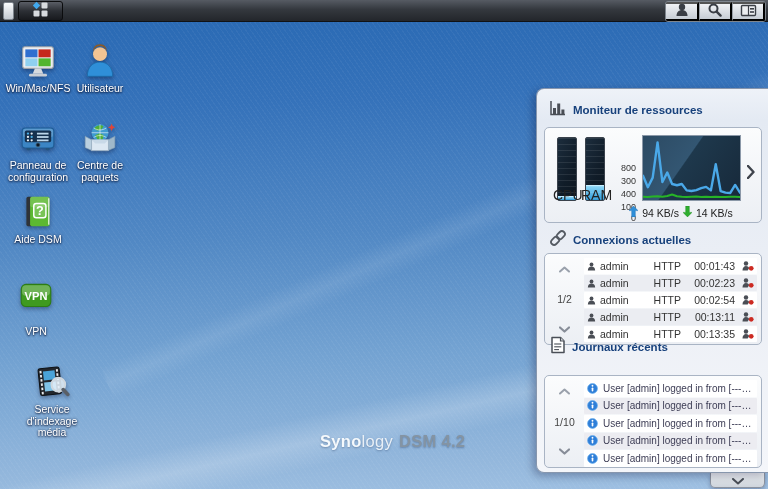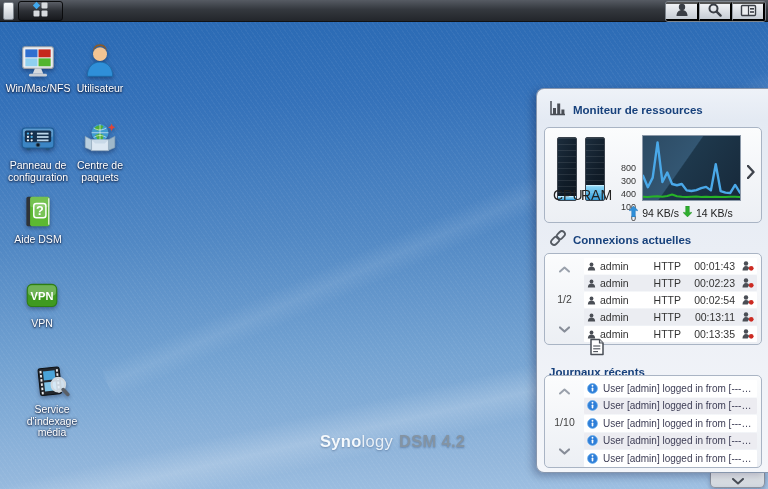--- a/index.html
+++ b/index.html
@@ -44,21 +44,21 @@
   .widget-panel { position:absolute; top:88px; left:536px; width:232px; height:385px; z-index:20;
     background:linear-gradient(180deg,#eef2f8,#e4eaf3 8%, #edf0f6 60%, #f4f6fa);
     border:1px solid #8796ad; border-right:none; border-radius:8px 0 0 8px;
     box-shadow:-3px 3px 8px rgba(0,0,40,0.28); }
   .w-header { position:absolute; left:12px; display:flex; align-items:center; gap:6px; height:18px; }
   .w-title { font-size:11.5px; font-weight:bold; color:#17417c; }
   .w-box { position:absolute; left:7px; width:218px; background:linear-gradient(#fbfcfd,#eceff4);
     border:1px solid #a9b4c4; border-radius:5px; }
   .hdr1 { top:12px; } .box1 { top:38px; height:96px; }
   .hdr2 { top:142px; } .box2 { top:164px; height:92px; }
-  .hdr3 { top:249px;flex-direction:column; } .box3 { top:286px; height:93px; }
+  .hdr3 { top:249px; } .box3 { top:286px; height:93px; }
 
   
   .gauge { position:absolute; top:9px; width:20px; height:64px; border:1px solid #39414b; border-radius:2px;
     background:linear-gradient(115deg,#1c2d3d,#101c28 60%,#0c1620); overflow:hidden; }
   .gauge::after { content:""; position:absolute; inset:0;
     background:repeating-linear-gradient(to bottom, rgba(255,255,255,0.09) 0 1px, rgba(255,255,255,0) 1px 6px); }
   .gauge.cpu { left:12px; } .gauge.ram { left:40px; }
   .gfill { position:absolute; bottom:0; left:0; width:100%; background:linear-gradient(#8ed9f9,#2f9ad8);
     border-top:1px solid #c8eeff; }
   .gauge-label { position:absolute; top:59px; width:28px; text-align:center; font-size:14px; color:#222; }
@@ -223,21 +223,21 @@
         <rect x="10.5" y="3.5" width="18.5" height="28" rx="2" fill="#5cb832"></rect>
         <rect x="10.5" y="3.5" width="18.5" height="10" rx="2" fill="rgba(255,255,255,0.15)"></rect>
         <rect x="27.6" y="5" width="1.2" height="25" fill="#e9f4e0"></rect>
         <rect x="14" y="10" width="11.5" height="13.5" rx="2.4" fill="rgba(255,255,255,0.18)" stroke="#fff" stroke-width="1.4"></rect>
         <text x="19.8" y="20.6" font-size="12" font-weight="bold" fill="#fff" text-anchor="middle">?</text>
       </svg>
     </span>
     <span class="lbl">Aide DSM</span>
   </div>
 
-  <div class="dicon" style="left:11px; top:277px;">
+  <div class="dicon" style="left:5px; top:277px;gap:8px;">
     <span class="ico">
       <svg width="38" height="38" viewBox="0 0 36 36">
         <rect x="4" y="7" width="28" height="21" rx="4.5" fill="#3f9a1f" stroke="#2e7d14"></rect>
         <rect x="4.8" y="7.8" width="26.4" height="10" rx="3.6" fill="rgba(255,255,255,0.25)"></rect>
         <text x="18" y="21.8" font-size="10.5" font-weight="bold" fill="#fff" text-anchor="middle">VPN</text>
       </svg>
     </span>
     <span class="lbl">VPN</span>
   </div>
 

